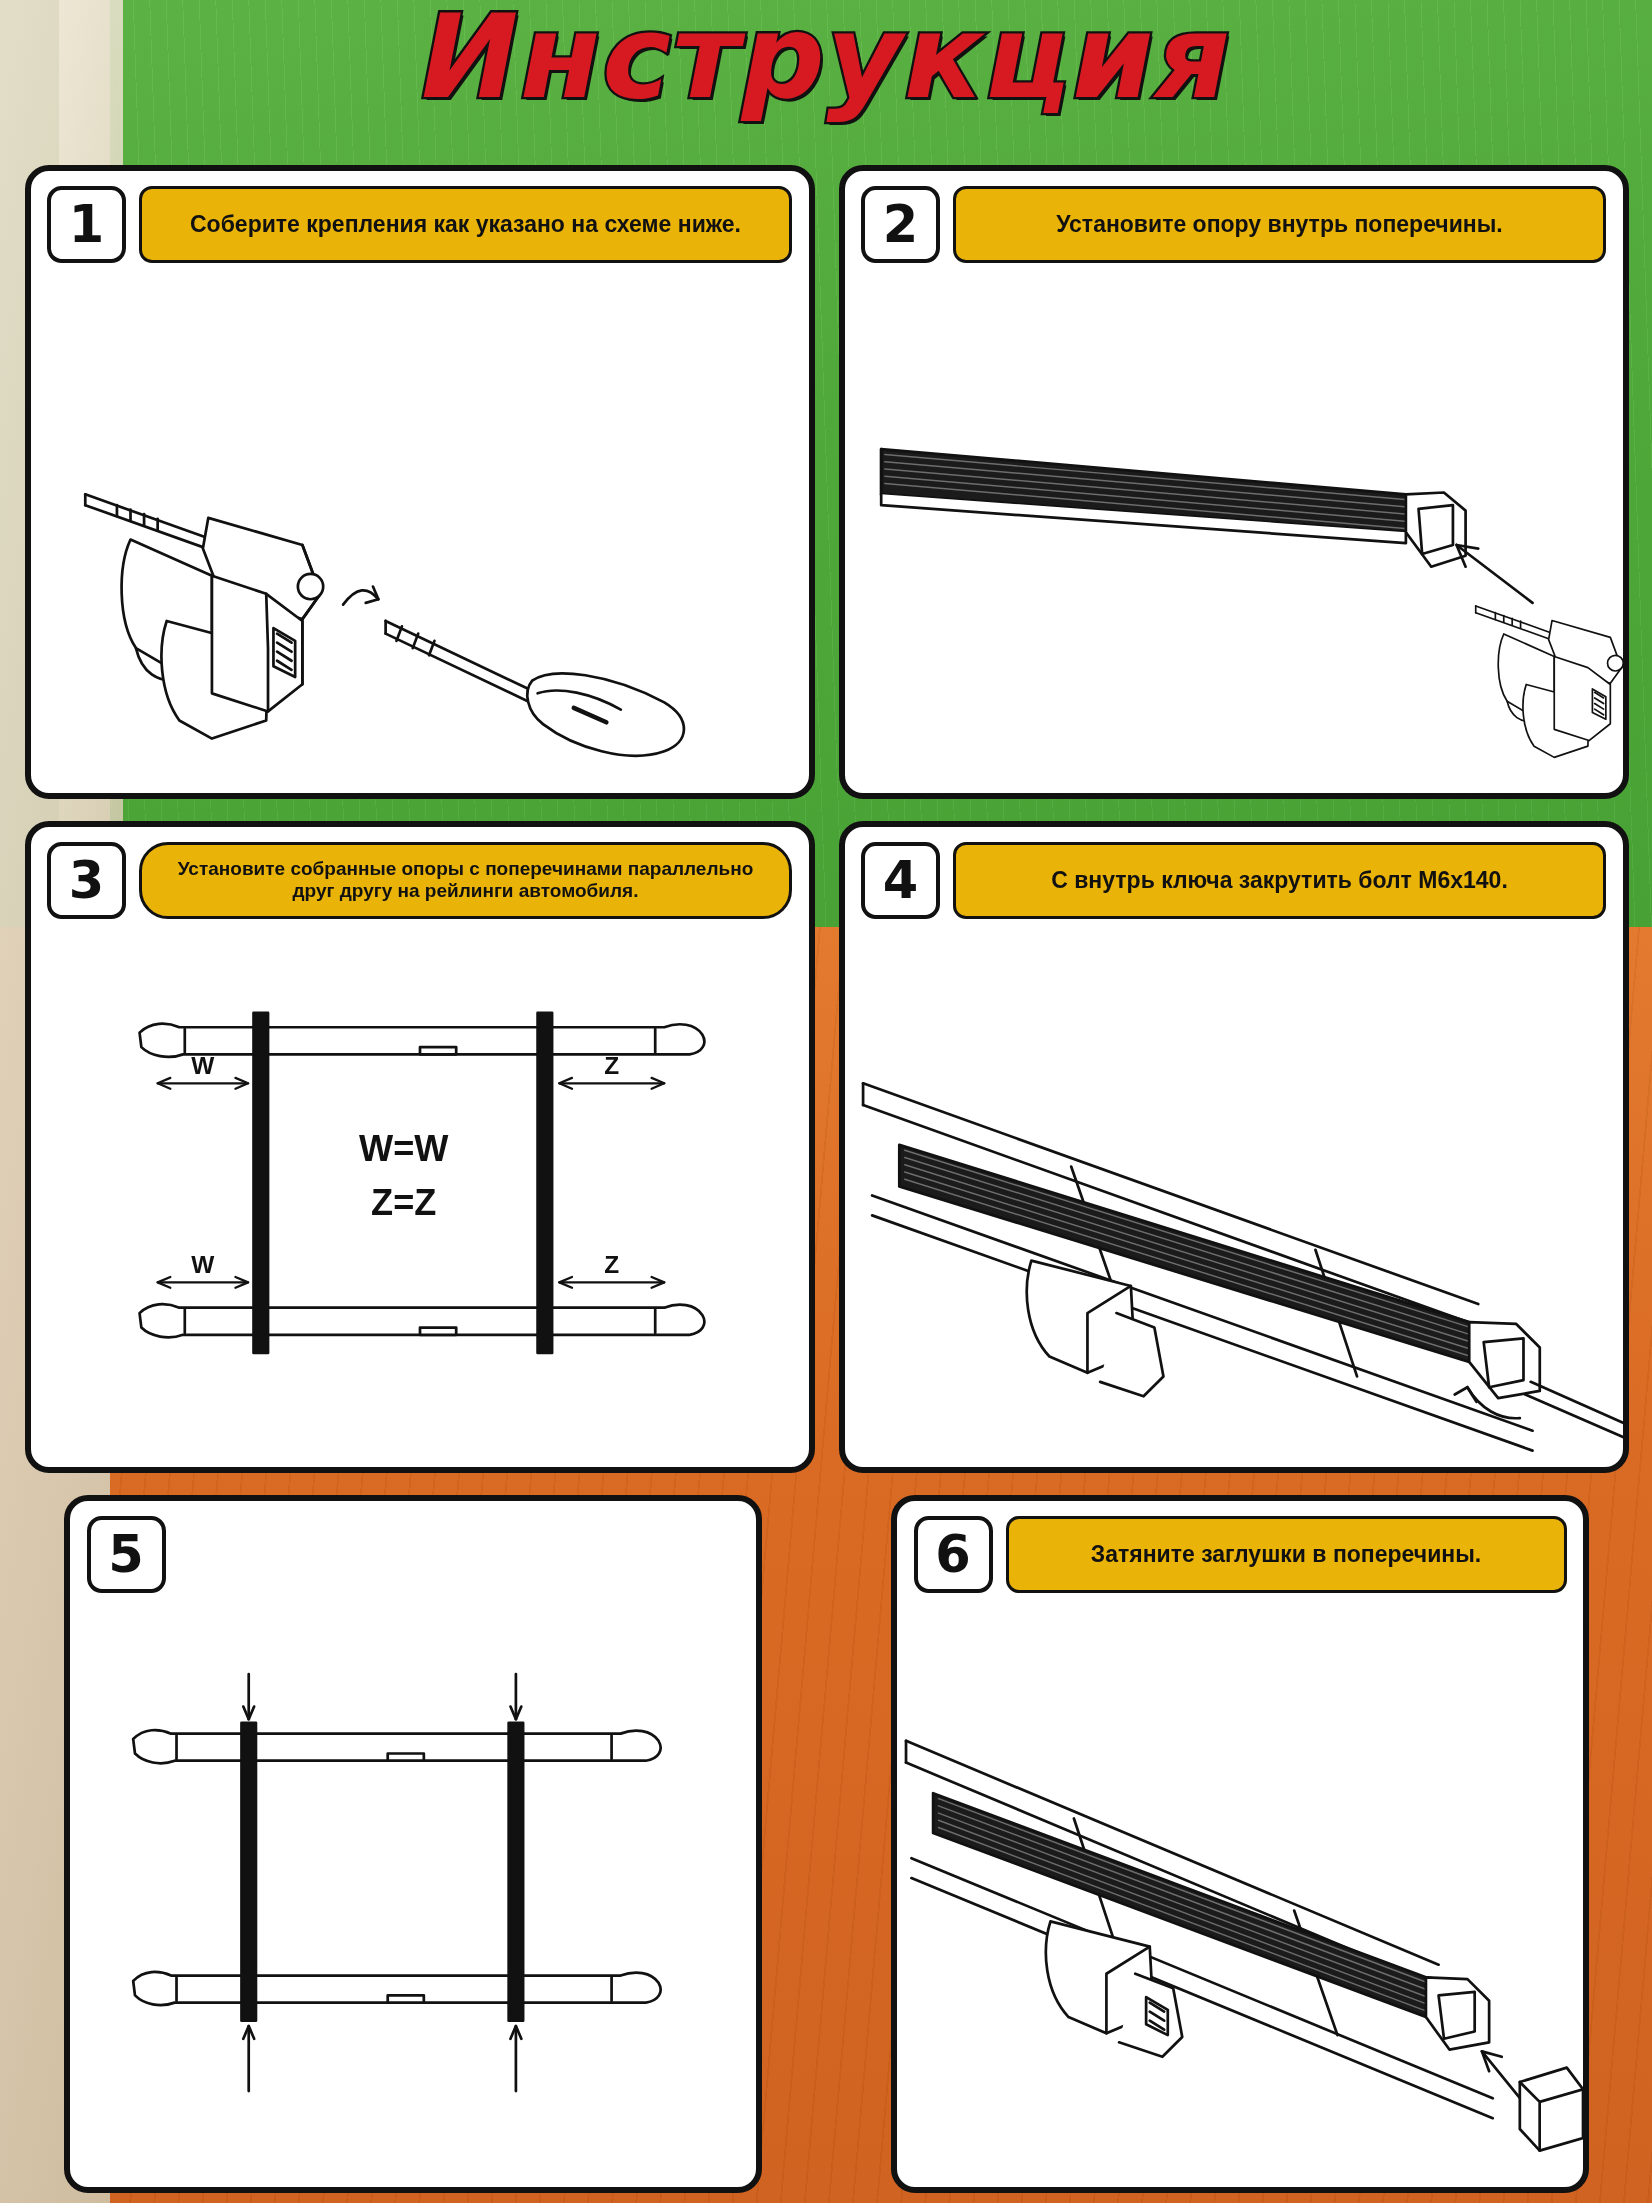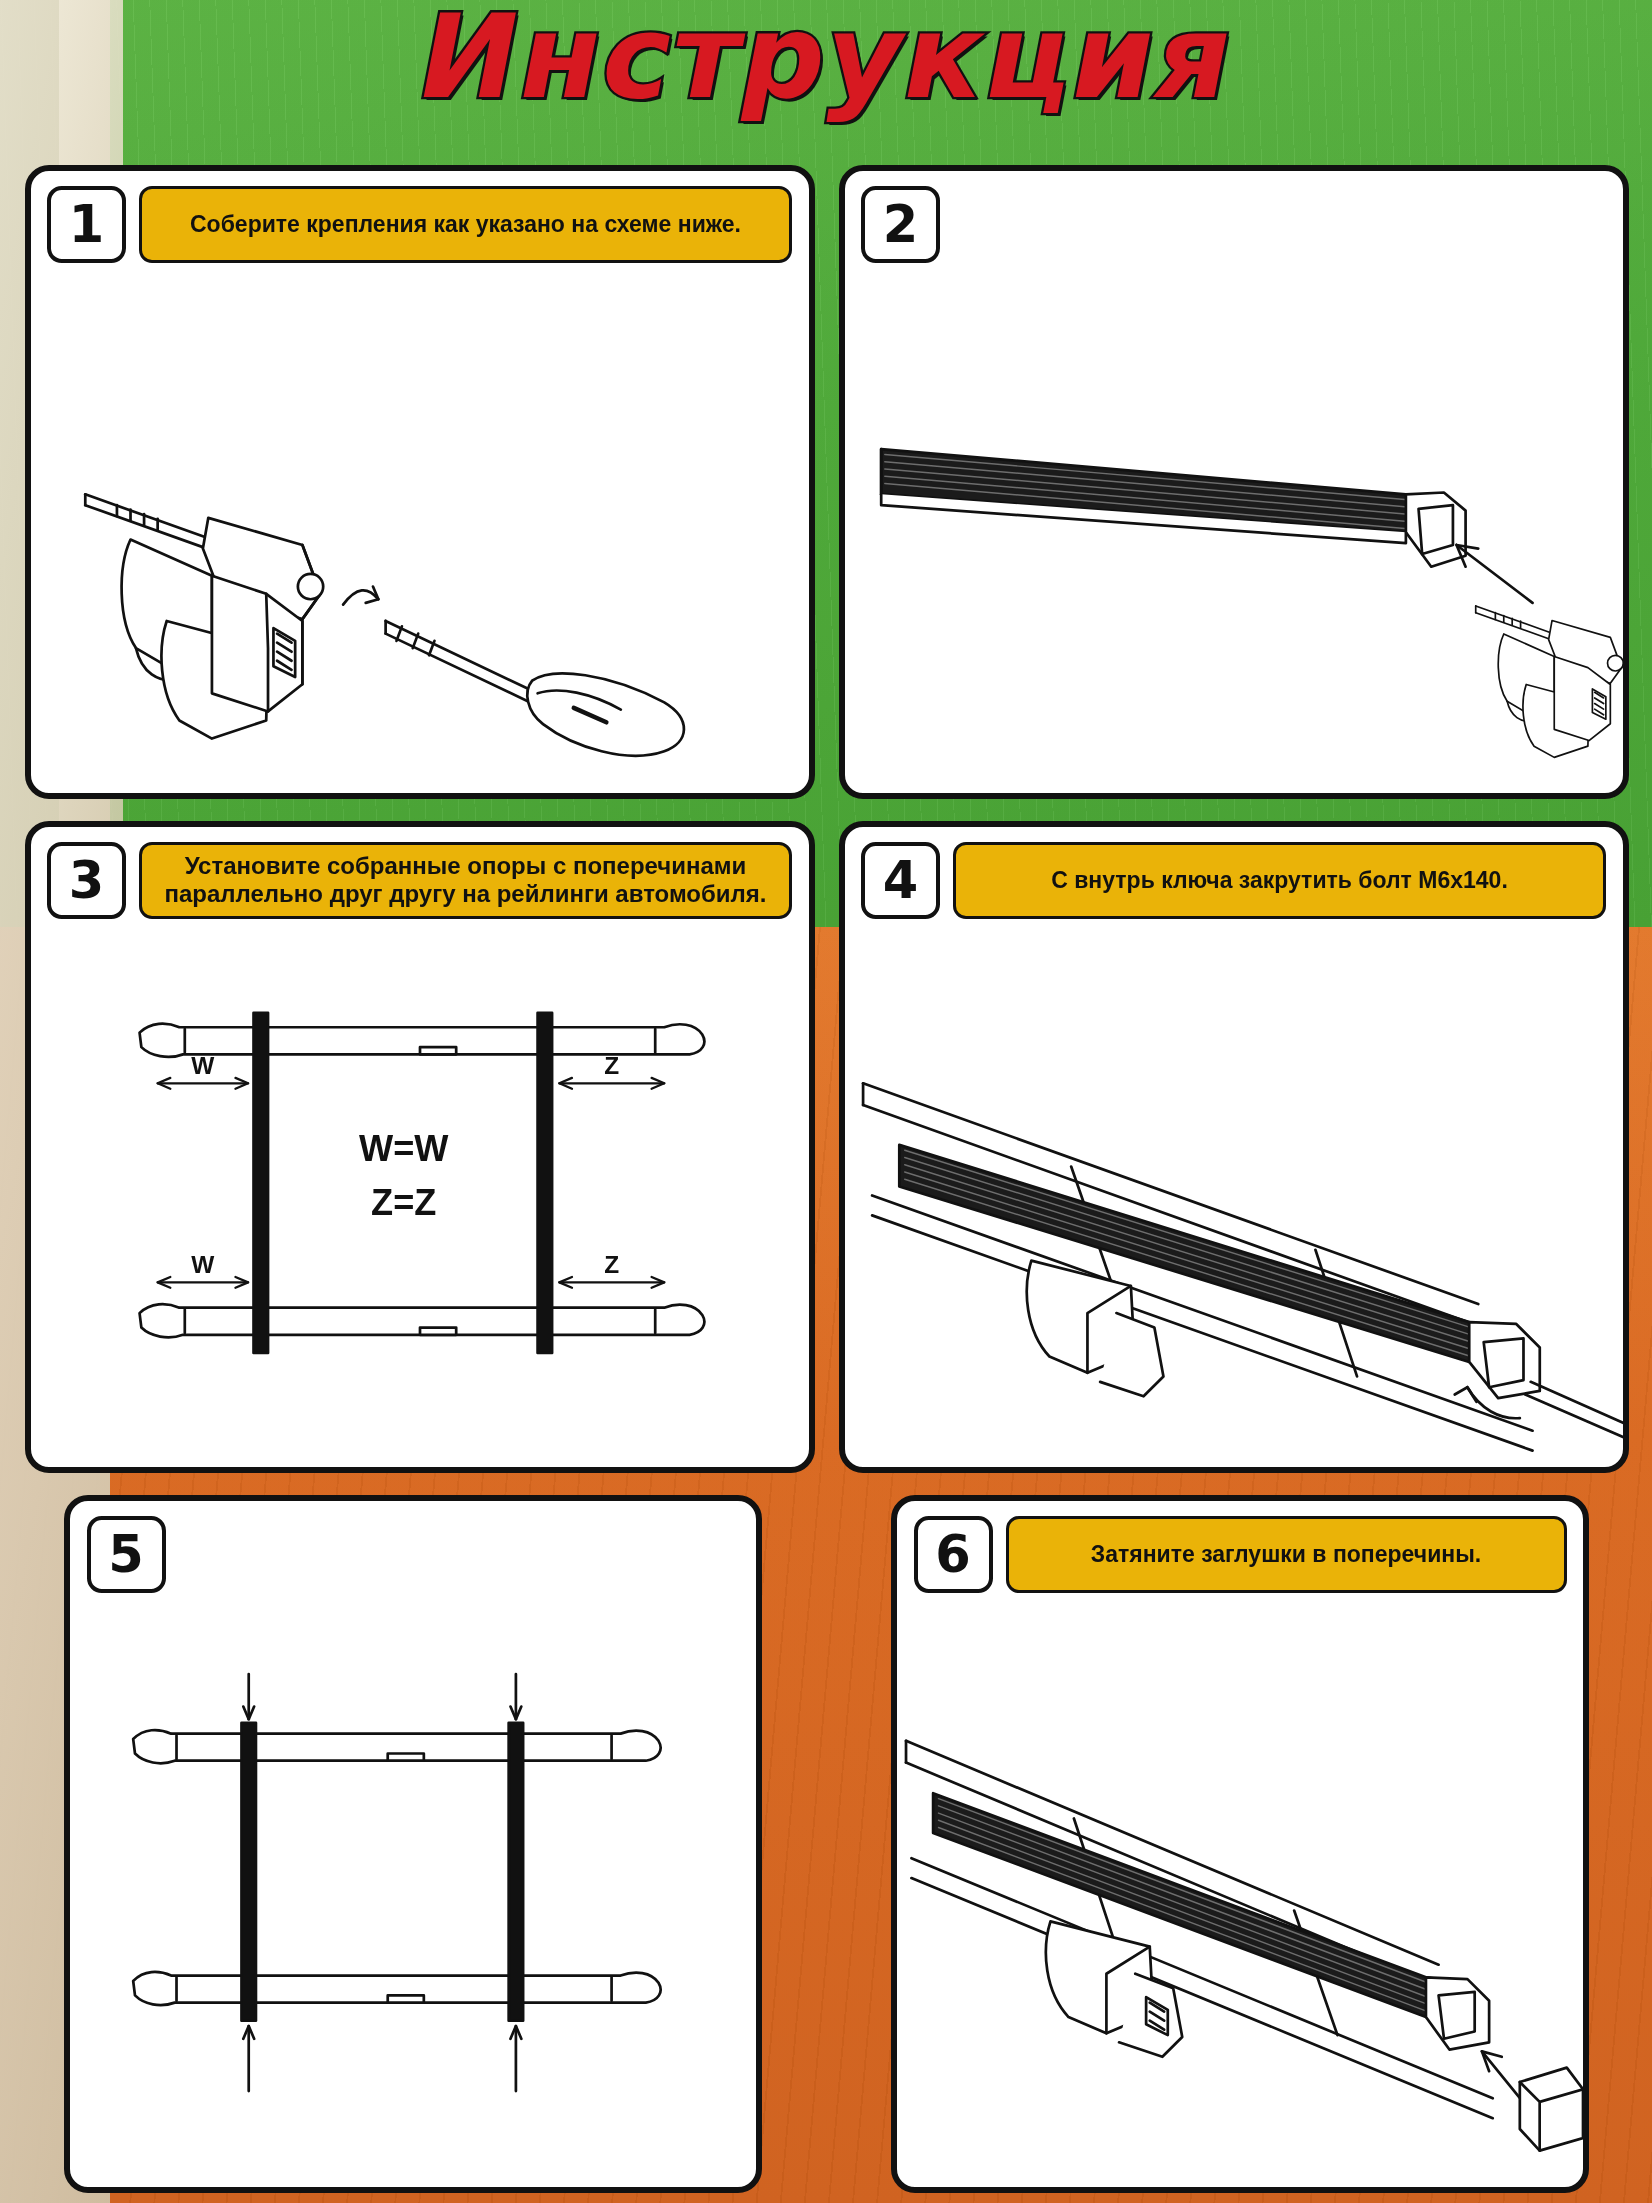--- a/index.html
+++ b/index.html
@@ -155,21 +155,21 @@
     text-align: center;
     box-sizing: border-box;
     padding: 3.7px 13px;
     font-family: "Liberation Sans", sans-serif;
     font-weight: 700;
     font-size: 23px;
     color: #111;
     line-height: 1.18;
     background: #eab308;
   }
-  .panel.p3 .step-text { font-size: 24px; }
+  .panel.p3 .step-text { font-size: 19px; border-radius: 29px; }
 
   .panel-art {
     position: absolute;
     top: 97px; left: 0; right: 0; bottom: 0;
   }
   .panel-art svg { width: 100%; height: 100%; display: block; }
 
   
   .dim-label {
     font-family: "Liberation Sans", sans-serif;
@@ -246,20 +246,21 @@
             <path d="M600 486 L636 502" stroke-width="5"></path>
             <path d="M560 470 C584 462 620 470 652 488"></path>
           </g>
         </svg>
       </div>
     </div>
 
     <div class="panel p2">
       <div class="panel-head">
         <div class="step-num">2</div>
+        <div class="step-text">Установите опору внутрь поперечины.</div>
       </div>
       <div class="panel-art">
         <svg viewBox="0 0 860 580" preserveAspectRatio="xMidYMid meet">
           <g fill="none" stroke="#111" stroke-width="3" stroke-linejoin="round" stroke-linecap="round">
 
             <path d="M40 200 L620 250 L660 252 L660 290 L620 292 L40 250 Z" fill="#1b1b1b" stroke="#111"></path>
             <path d="M40 200 L40 250" stroke="#111"></path>
 
             <g stroke="#6d6d6d" stroke-width="1.6">
               <path d="M44 206 L622 256 M44 214 L622 264 M44 222 L622 272 M44 230 L622 280 M44 238 L622 288"></path>

